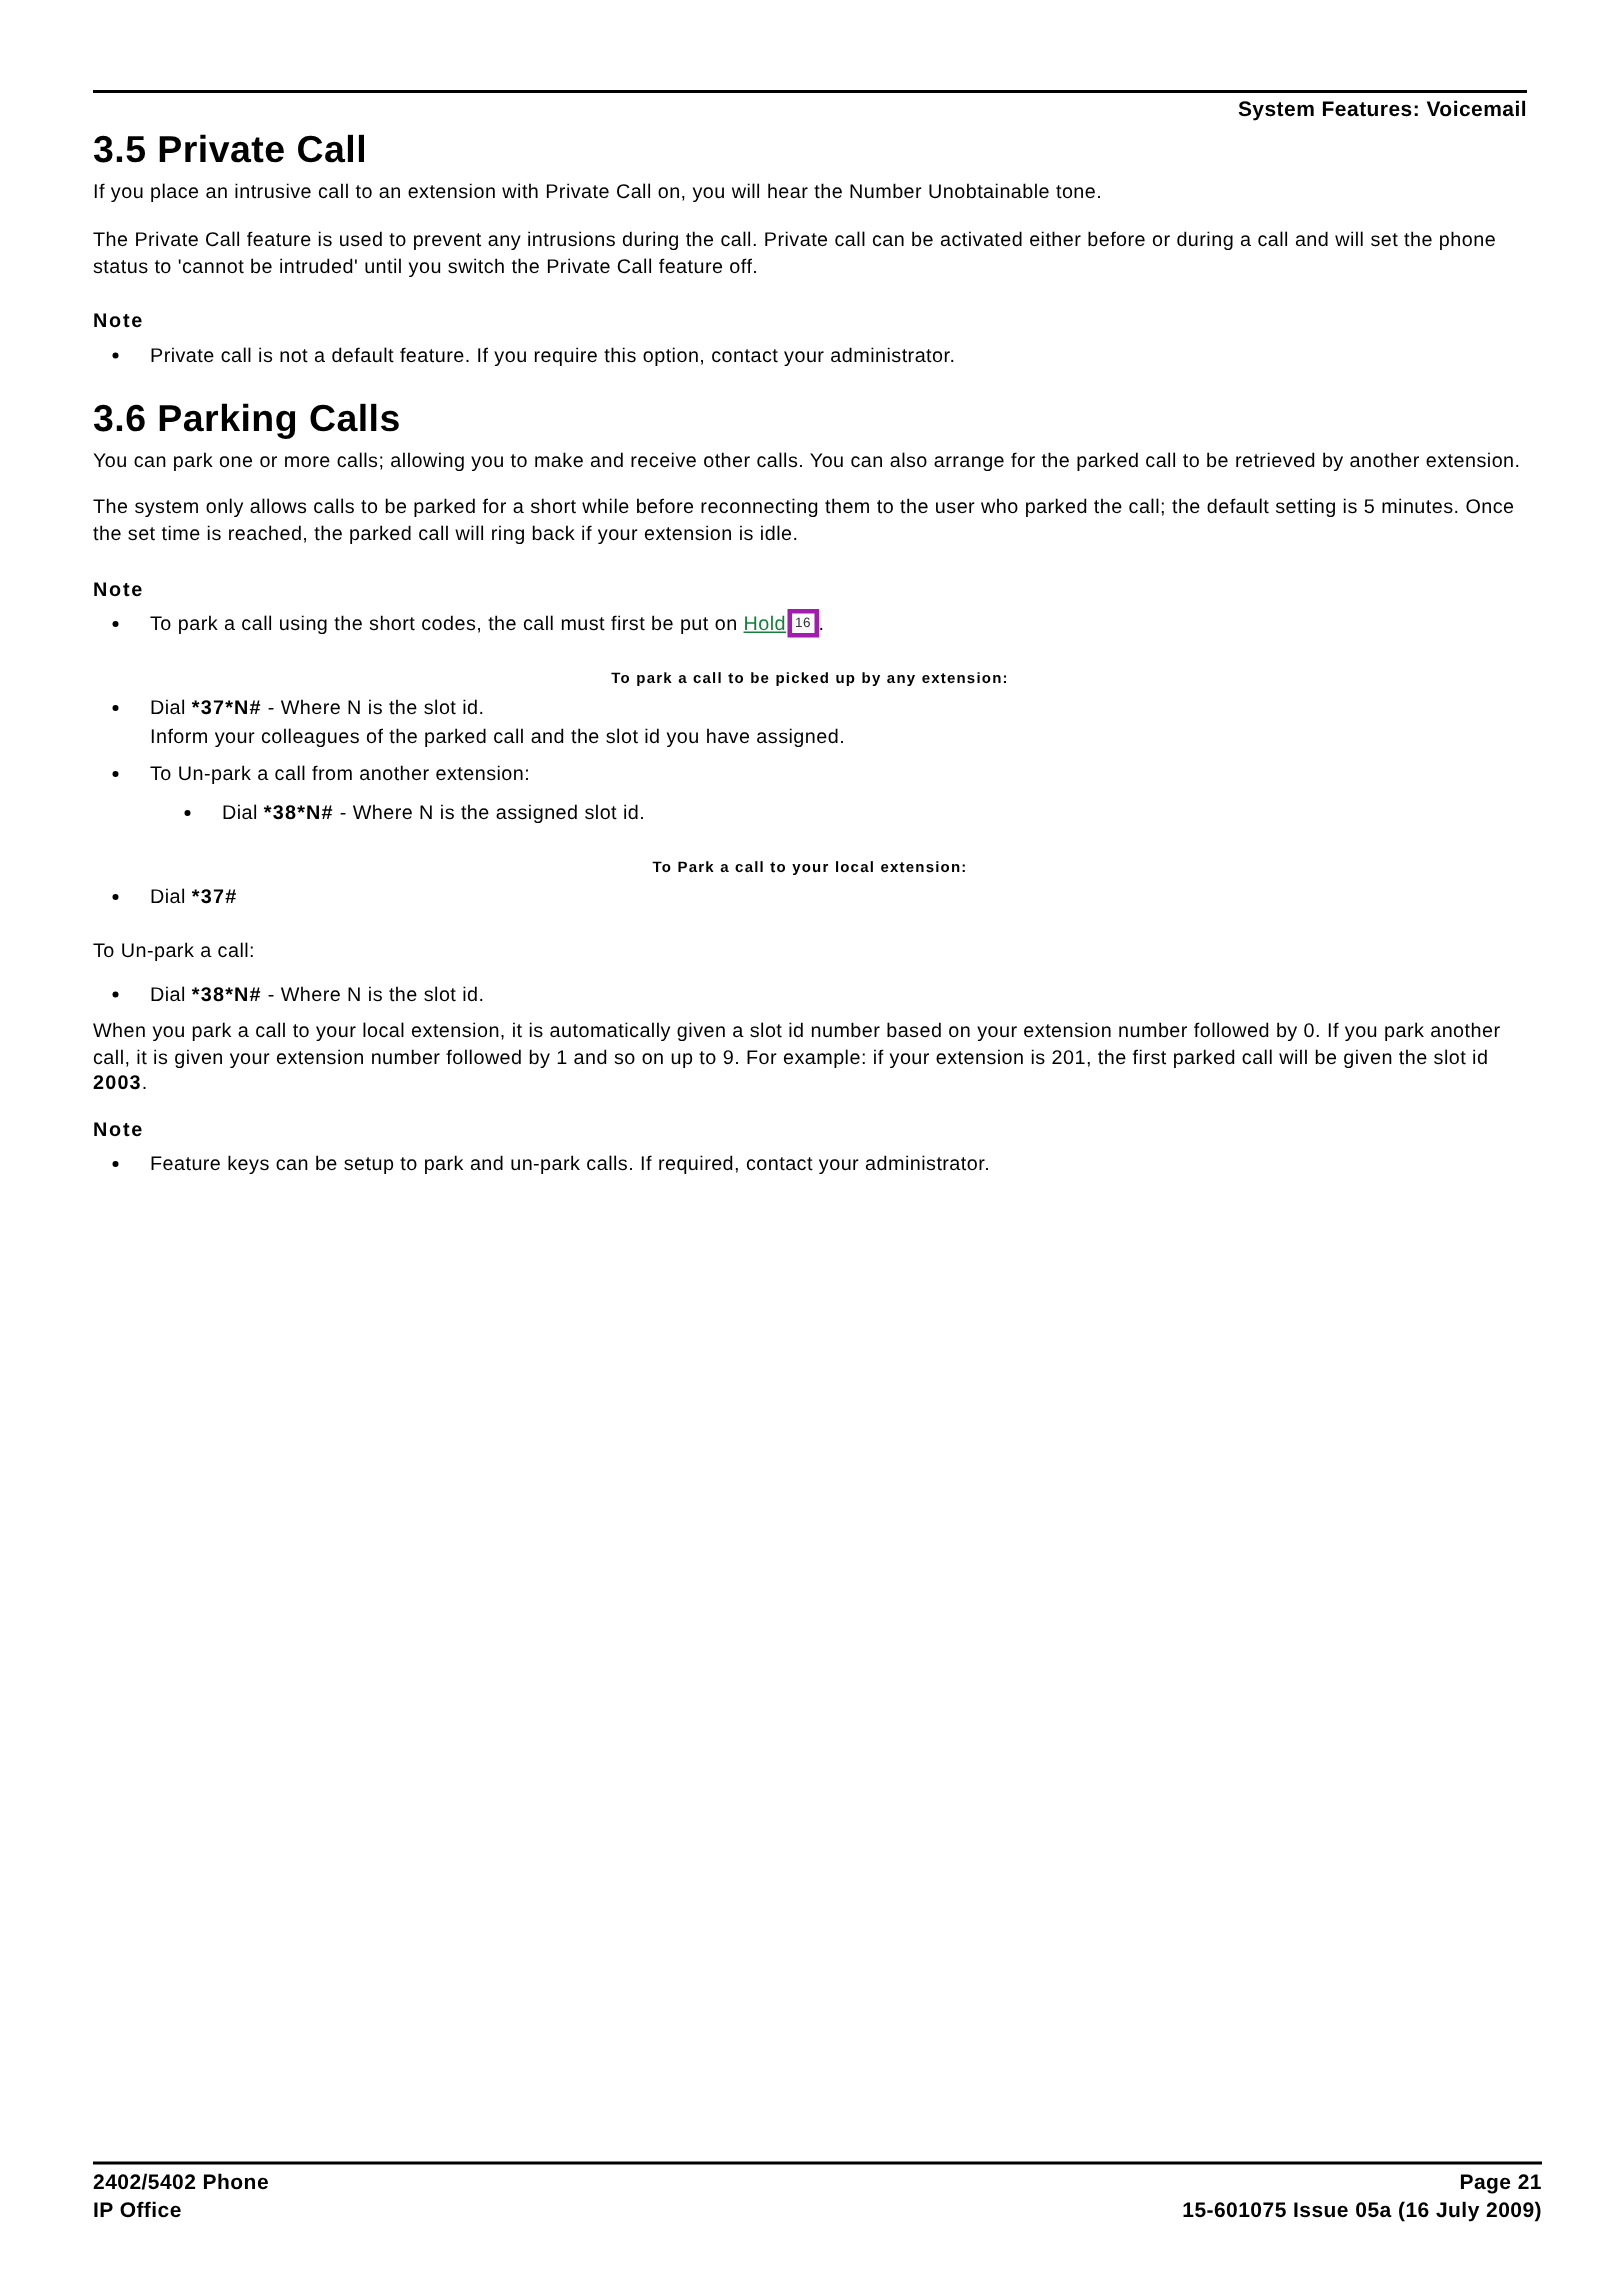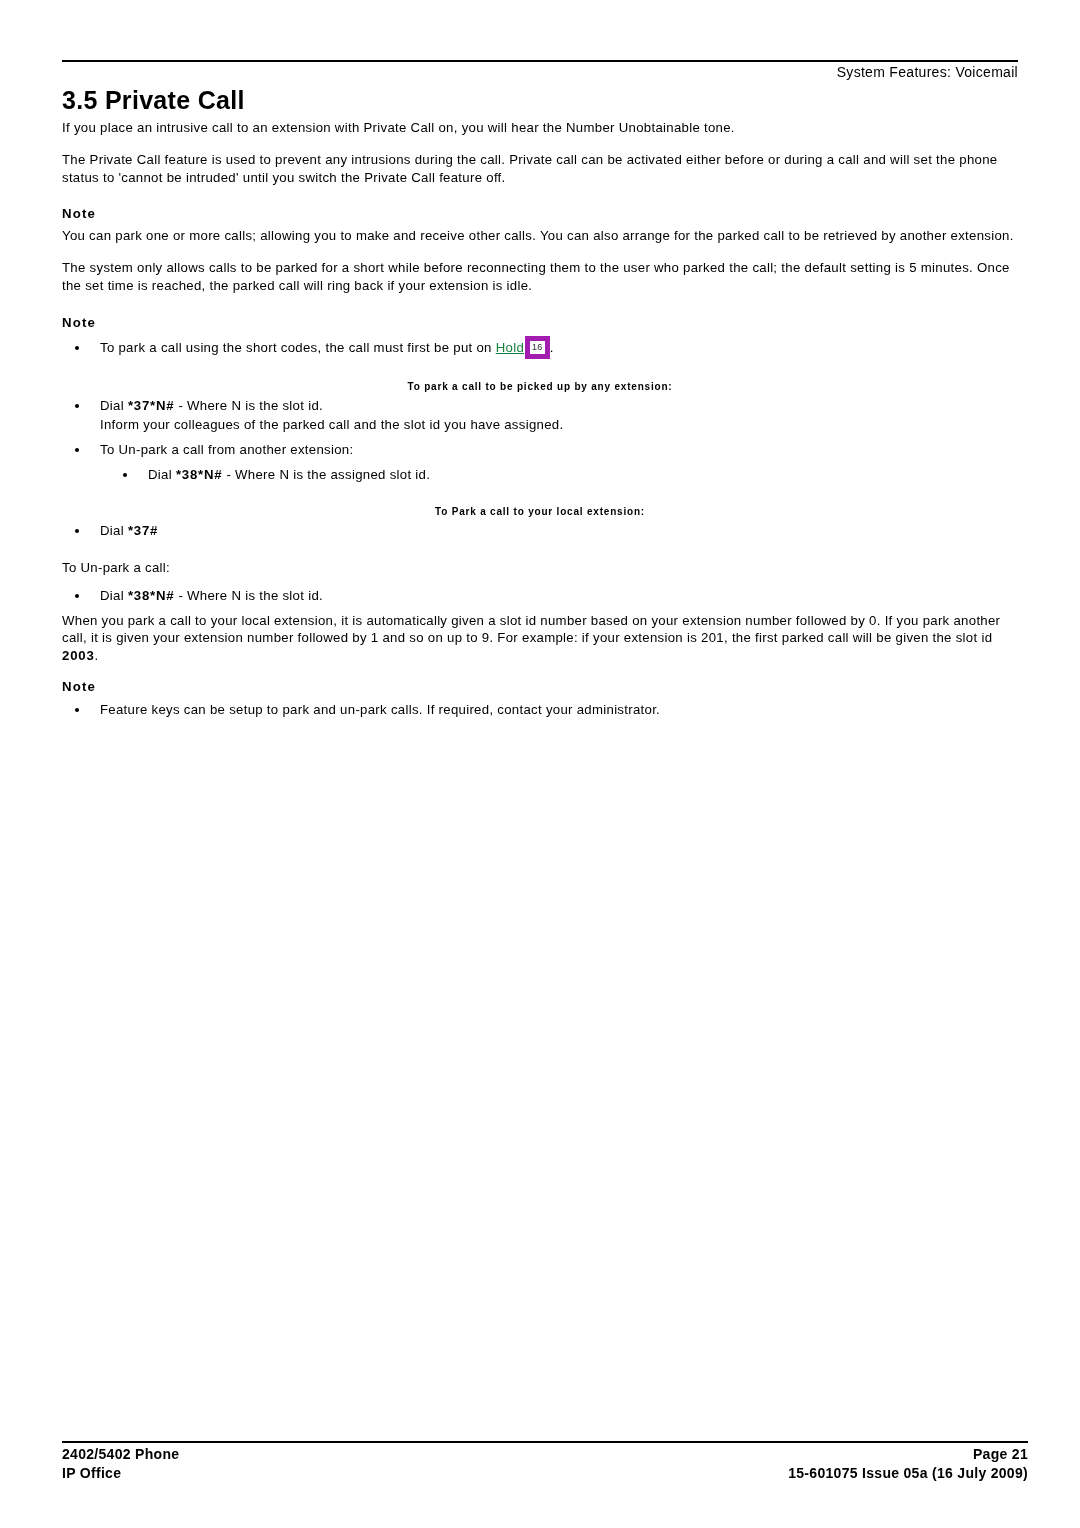--- a/index.html
+++ b/index.html
@@ -19,21 +19,21 @@
     height: 1528px;
     padding: 60px 62px 40px 62px;
     position: relative;
   }
   .header-line {
     border-top: 2px solid #000;
     margin-bottom: 2px;
   }
   .header-right {
     text-align: right;
-    font-weight: normal;
+    font-weight: bold;
     font-size: 14px;
     margin-bottom: 6px;
   }
   h2.section {
     font-family: Arial, Helvetica, sans-serif;
     font-size: 25px;
     font-weight: bold;
     margin: 0 0 4px 0;
   }
   p.body {
@@ -71,21 +71,21 @@
     margin: 22px 0 4px 0;
     letter-spacing: 0.8px;
     text-align: center;
   }
   a.link {
     color: #15803d;
     text-decoration: underline;
   }
   .pgref {
     display: inline-block;
-    border: 5px solid #a21caf;
+    border: 3px solid #a21caf;
     font-size: 9px;
     padding: 0 2px;
     vertical-align: 2px;
     margin-left: 1px;
     color: #333;
     background: #fafafa;
   }
   .footer {
     position: absolute;
     left: 62px;
@@ -114,21 +114,25 @@
 <div class="page">
 
   <div class="header-line"></div>
   <div class="header-right">System Features: Voicemail</div>
 
   <h2 class="section">3.5 Private Call</h2>
   <p class="body">If you place an intrusive call to an extension with Private Call on, you will hear the Number Unobtainable tone.</p>
   <p class="body">The Private Call feature is used to prevent any intrusions during the call. Private call can be activated either before or during a call and will set the phone status to 'cannot be intruded' until you switch the Private Call feature off.</p>
 
   <p class="note-label">Note</p>
+  <ul class="top">
+    <li>Private call is not a default feature. If you require this option, contact your administrator.</li>
+  </ul>
 
+  <h2 class="section" style="margin-top:18px">3.6 Parking Calls</h2>
   <p class="body">You can park one or more calls; allowing you to make and receive other calls. You can also arrange for the parked call to be retrieved by another extension.</p>
   <p class="body">The system only allows calls to be parked for a short while before reconnecting them to the user who parked the call; the default setting is 5 minutes. Once the set time is reached, the parked call will ring back if your extension is idle.</p>
 
   <p class="note-label">Note</p>
   <ul class="top">
     <li>
       <span>To park a call using the short codes, the call must first be put on </span><a class="link" href="#">Hold</a><span class="pgref">16</span><span>.</span>
     </li>
   </ul>
 

